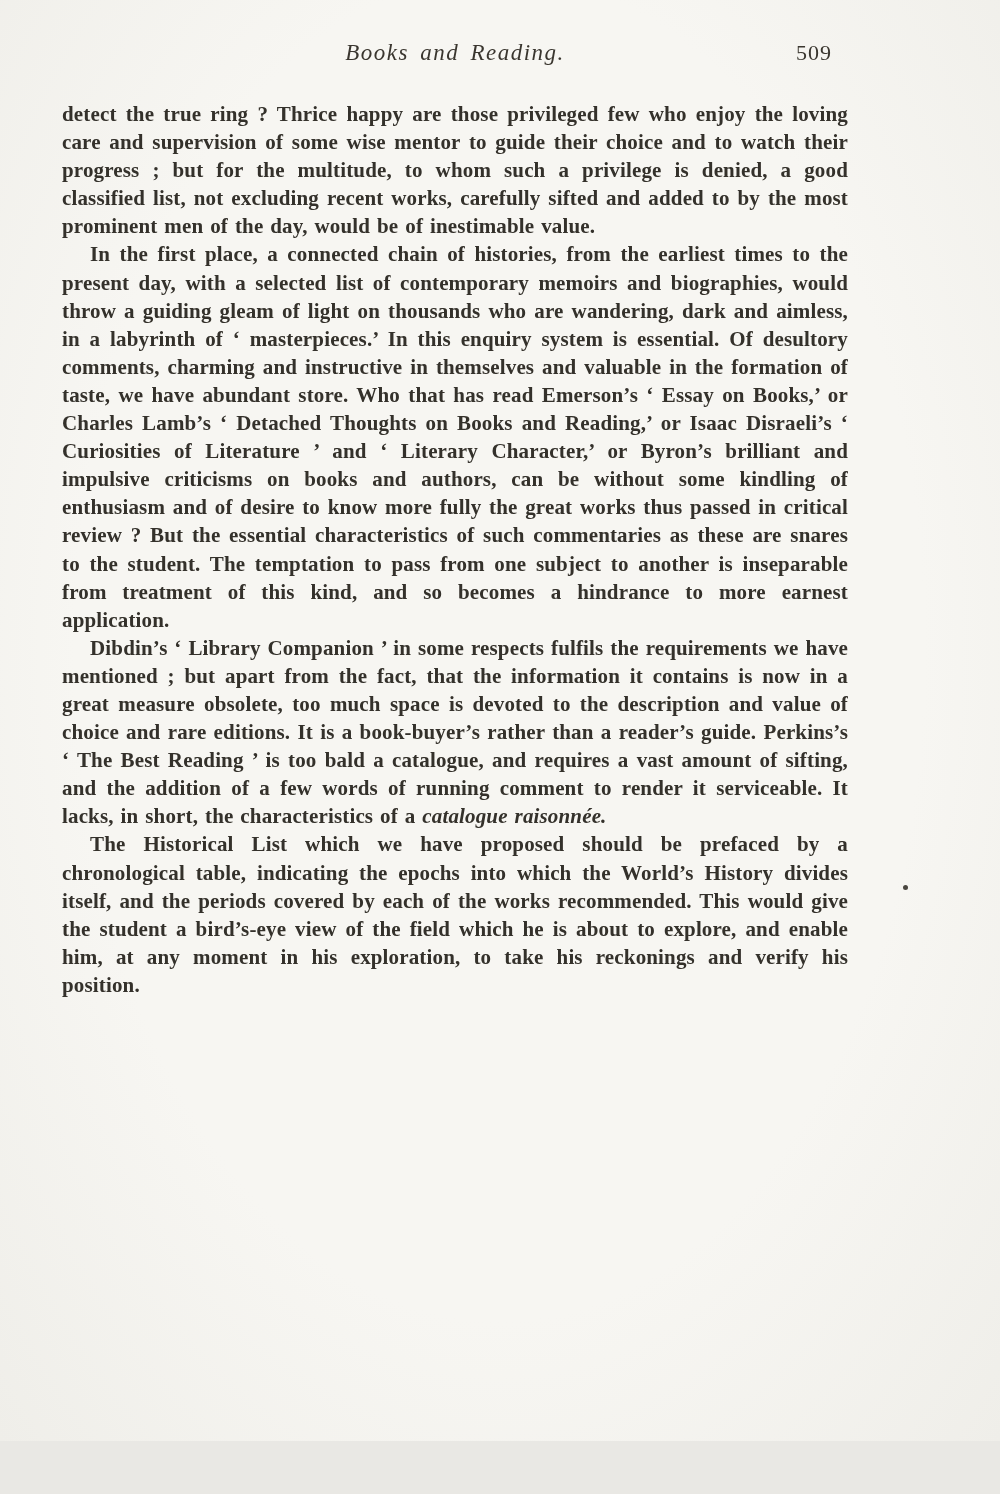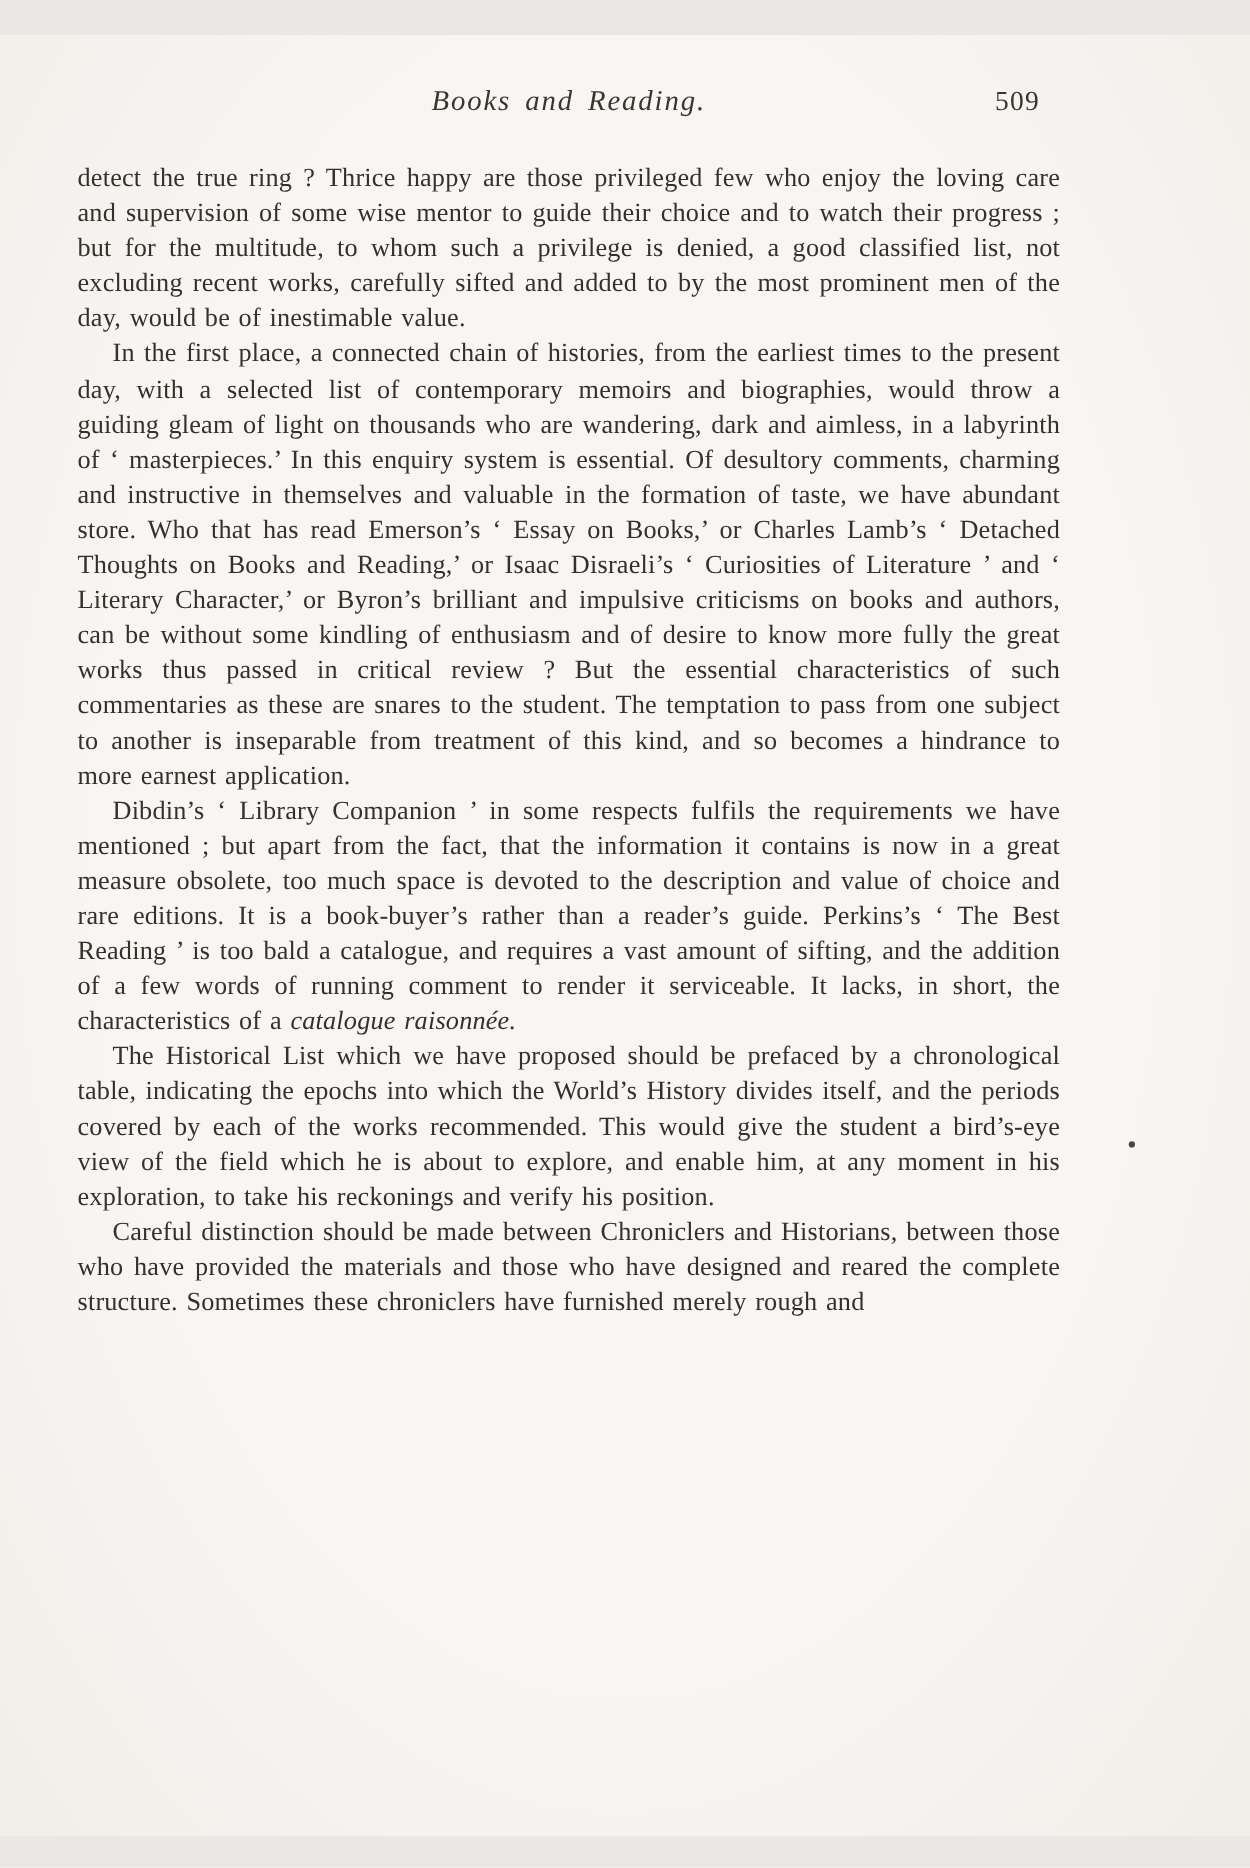--- a/index.html
+++ b/index.html
@@ -11,21 +11,20 @@
     position: relative;
     width: 1000px;
     height: 1441px;
     box-sizing: border-box;
     background: #f5f4f0;
     background-image: radial-gradient(ellipse at 50% 45%, #f7f6f2 60%, #efeee9 100%);
     color: #34312b;
     font-family: "Liberation Serif", "DejaVu Serif", serif;
     padding: 40px 152px 0 62px;
     overflow: hidden;
-    margin-top: 28px;
   }
   .page-header {
     position: relative;
     height: 34px;
     margin-bottom: 26px;
   }
   .running-title {
     display: block;
     text-align: center;
     font-style: italic;
@@ -44,20 +43,21 @@
   }
   .page-body {
     font-size: 21px;
     line-height: 28.1px;
     text-align: justify;
     letter-spacing: 0.15px;
     word-spacing: 1.5px;
   }
   .para {
     margin: 0;
+    font-weight: bold;
   }
   .para.indent {
     text-indent: 28px;
   }
   .italic {
     font-style: italic;
   }
   .scan-speck {
     position: absolute;
     background: #4a463f;
@@ -92,19 +92,18 @@
   <header class="page-header">
     <span class="running-title">Books and Reading.</span>
     <span class="page-number">509</span>
   </header>
 
   <main class="page-body" id="page-body">
       <p class="para"><span>detect the true ring ?  Thrice happy are those privileged few who enjoy the loving care and supervision of some wise mentor to guide their choice and to watch their progress ; but for the multitude, to whom such a privilege is denied, a good classified list, not excluding recent works, carefully sifted and added to by the most prominent men of the day, would be of inestimable value.</span></p>
       <p class="para indent"><span>In the first place, a connected chain of histories, from the earliest times to the present day, with a selected list of contemporary memoirs and biographies, would throw a guiding gleam of light on thousands who are wandering, dark and aimless, in a labyrinth of ‘ masterpieces.’  In this enquiry system is essential. Of desultory comments, charming and instructive in themselves and valuable in the formation of taste, we have abundant store. Who that has read Emerson’s ‘ Essay on Books,’ or Charles Lamb’s ‘ Detached Thoughts on Books and Reading,’ or Isaac Disraeli’s ‘ Curiosities of Literature ’ and ‘ Literary Character,’ or Byron’s brilliant and impulsive criticisms on books and authors, can be without some kindling of enthusiasm and of desire to know more fully the great works thus passed in critical review ?  But the essential characteristics of such commentaries as these are snares to the student.  The temptation to pass from one subject to another is inseparable from treatment of this kind, and so becomes a hindrance to more earnest application.</span></p>
       <p class="para indent"><span>Dibdin’s ‘ Library Companion ’ in some respects fulfils the requirements we have mentioned ; but apart from the fact, that the information it contains is now in a great measure obsolete, too much space is devoted to the description and value of choice and rare editions.  It is a book-buyer’s rather than a reader’s guide.  Perkins’s ‘ The Best Reading ’ is too bald a catalogue, and requires a vast amount of sifting, and the addition of a few words of running comment to render it serviceable.  It lacks, in short, the characteristics of a </span><span class="italic">catalogue raisonnée.</span></p>
       <p class="para indent"><span>The Historical List which we have proposed should be prefaced by a chronological table, indicating the epochs into which the World’s History divides itself, and the periods covered by each of the works recommended.  This would give the student a bird’s-eye view of the field which he is about to explore, and enable him, at any moment in his exploration, to take his reckonings and verify his position.</span></p>
-      <p class="para indent"><span>Careful distinction should be made between Chroniclers and Historians, between those who have provided the materials and those who have designed and reared the complete structure. Sometimes these chroniclers have furnished merely rough and</span></p>
     </main>
 
   <span class="scan-speck speck-right"></span>
   <span class="scan-speck speck-bottom-1"></span>
   <span class="scan-speck speck-bottom-2"></span>
 </div>
 
 </body></html>

